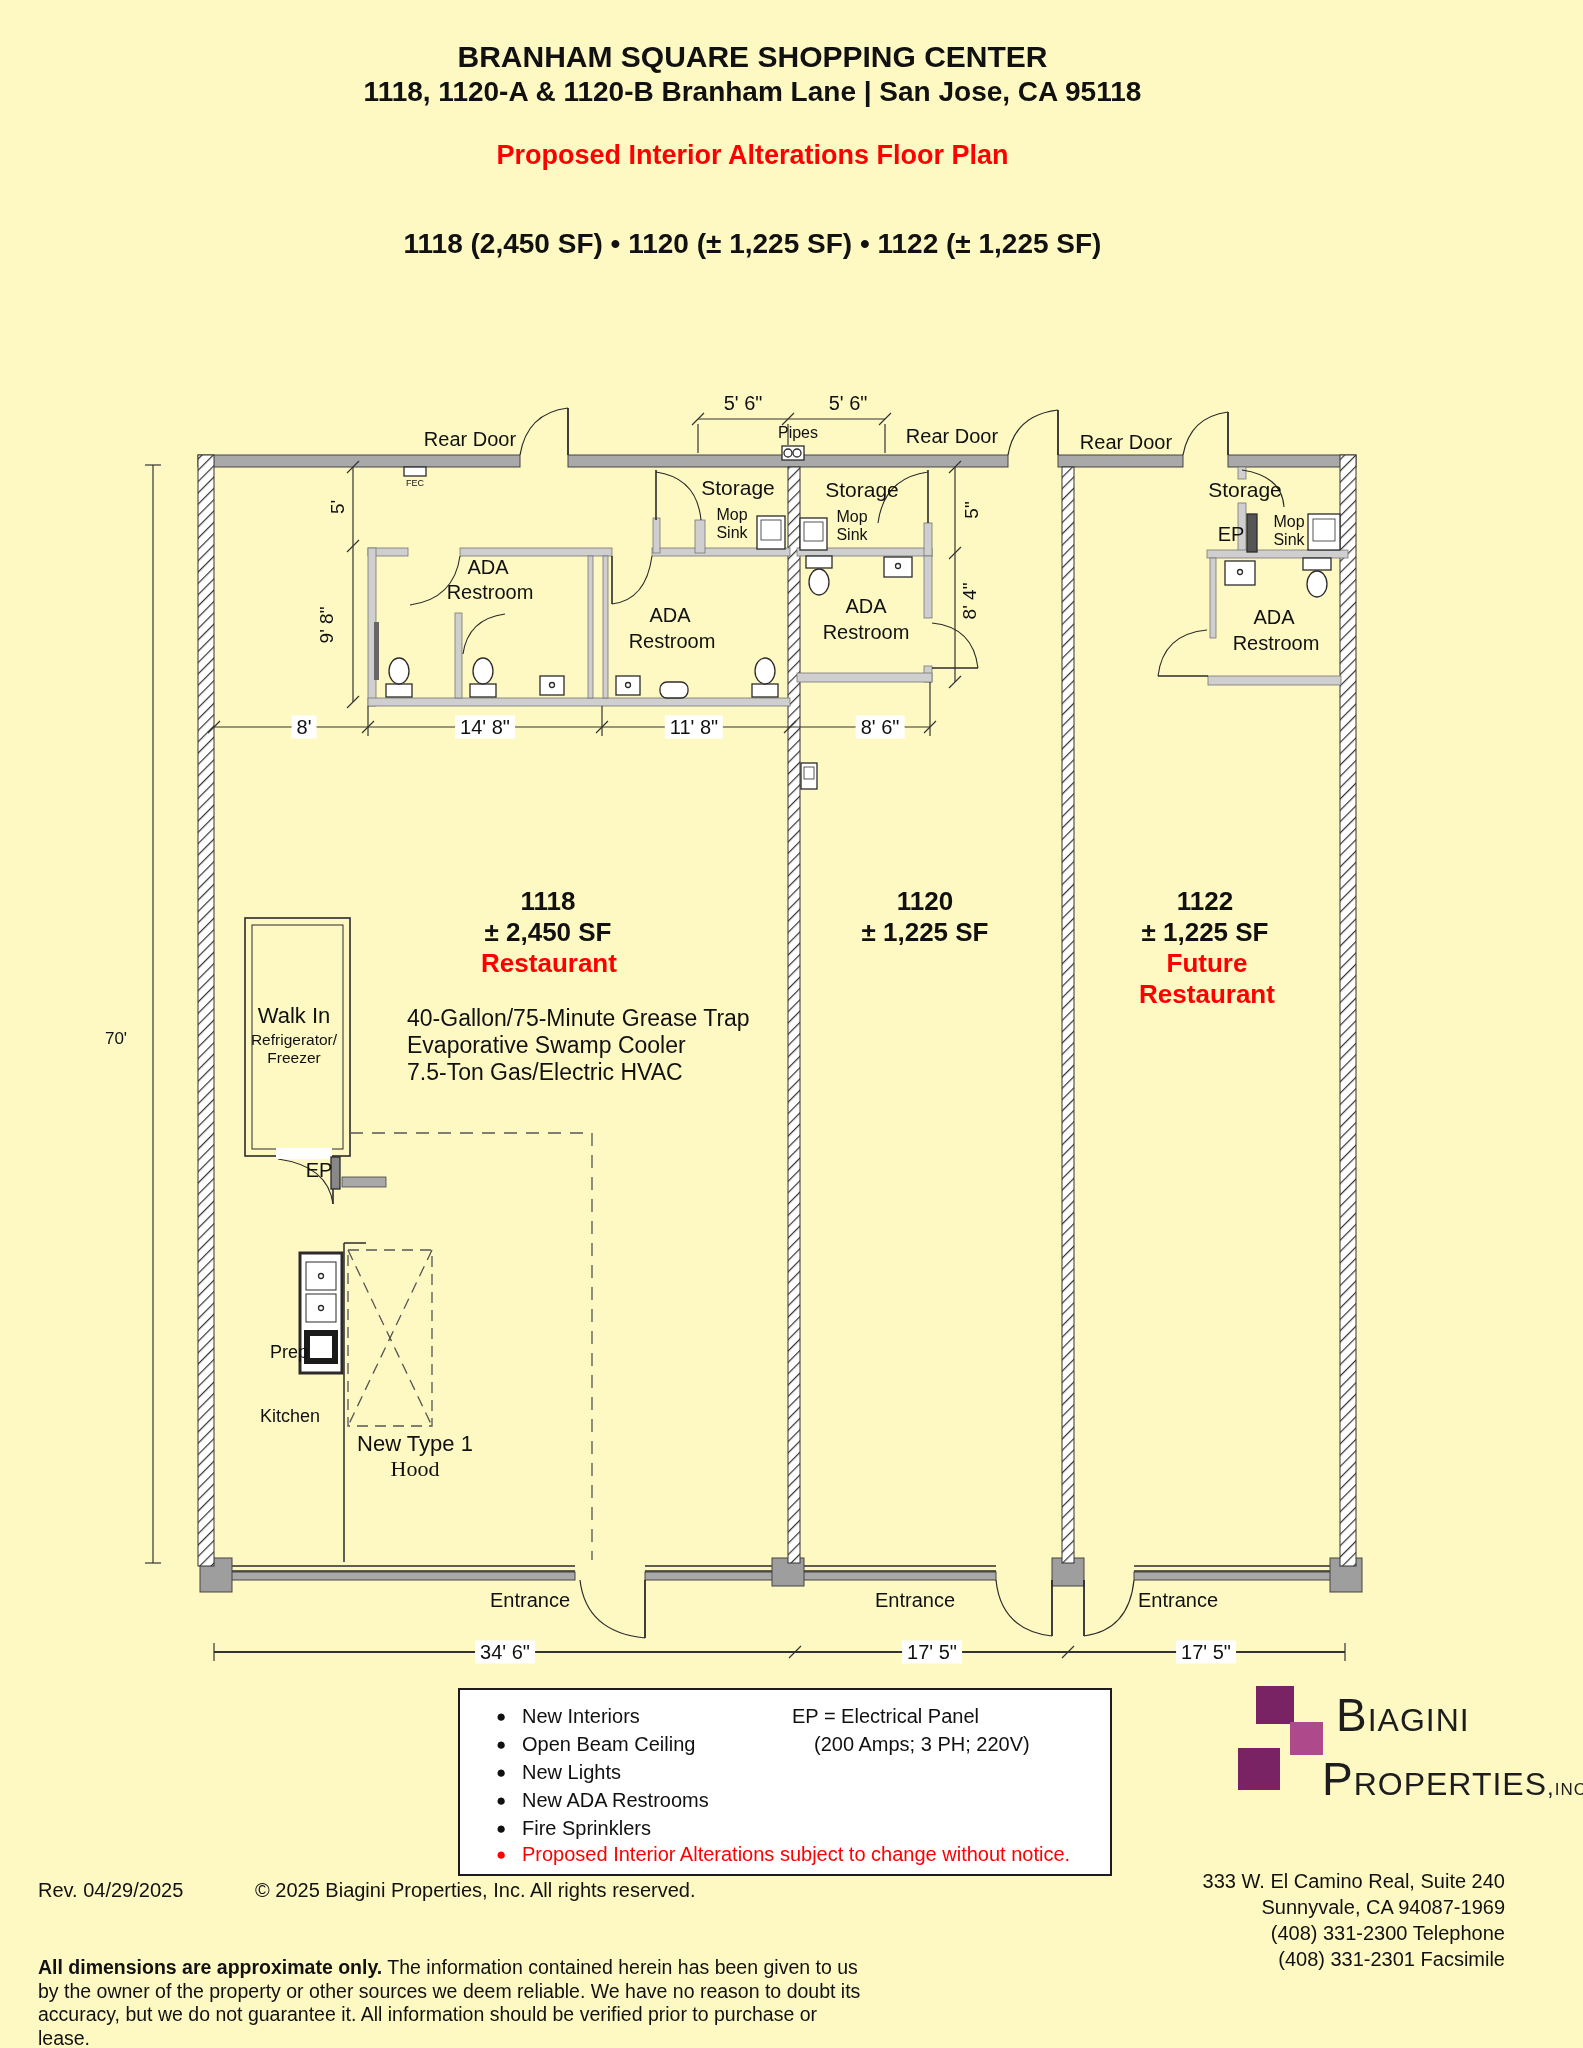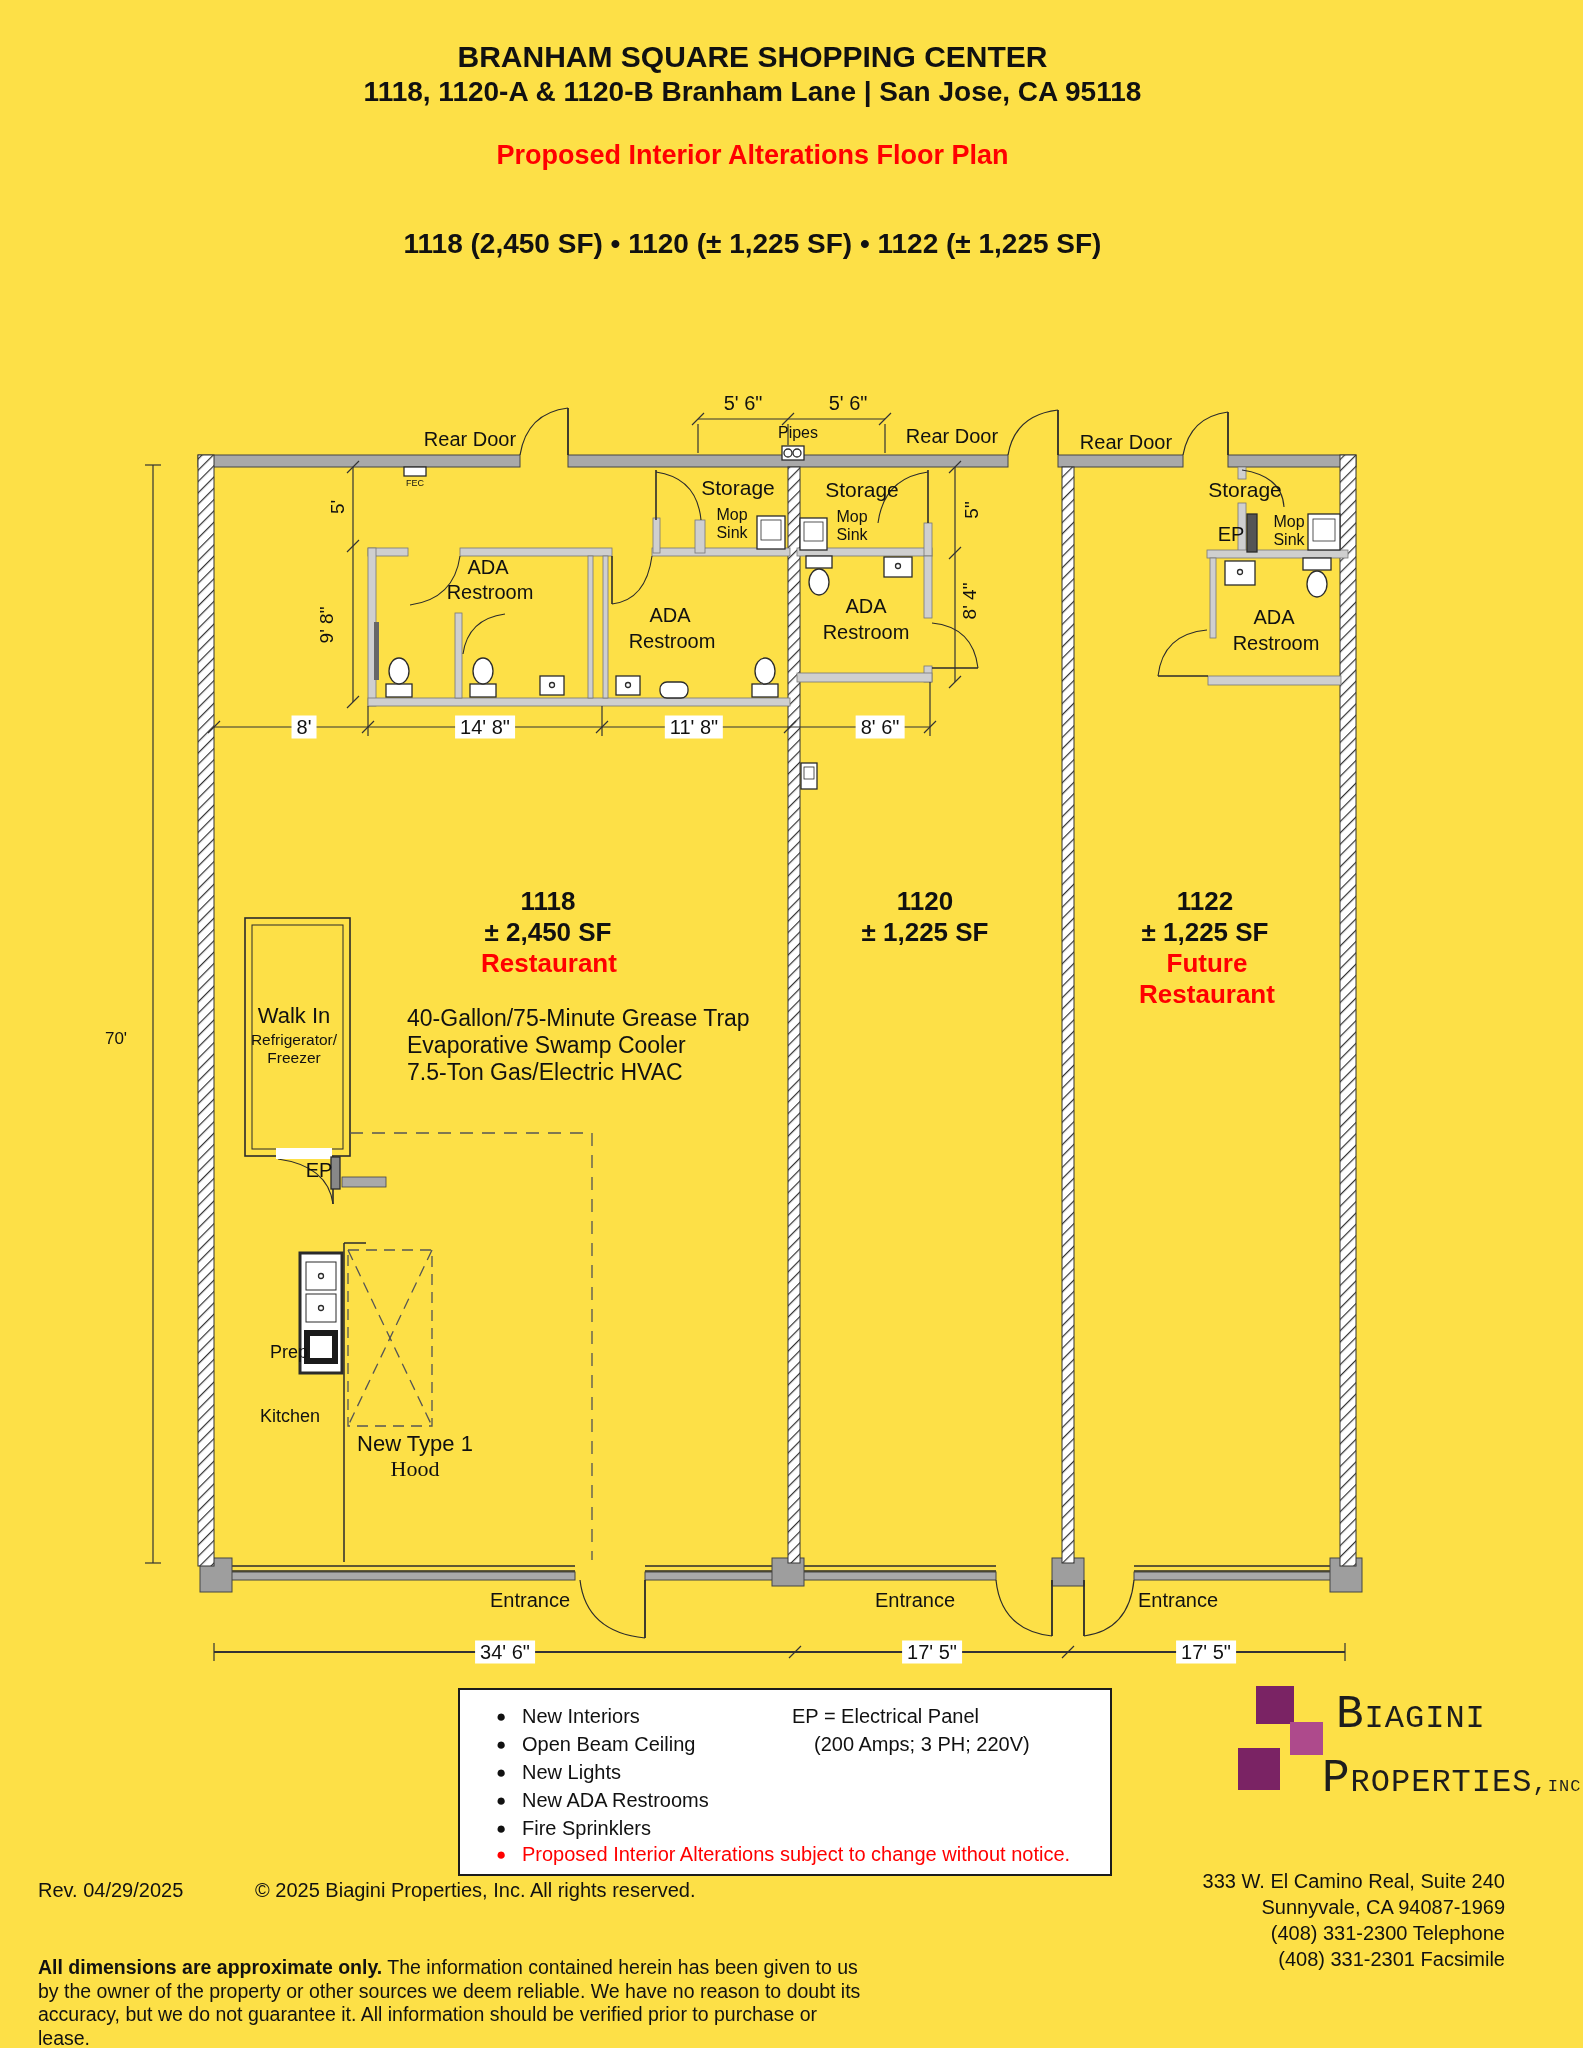--- a/index.html
+++ b/index.html
@@ -1,31 +1,31 @@
 <!DOCTYPE html>
 <html><head>
 <meta charset="utf-8">
 <style>
   html,body{margin:0;padding:0;background:#fff;}
-  #page{position:relative;width:1583px;height:2048px;background:#fde047;overflow:hidden;
+  #page{position:relative;width:1583px;height:2048px;background:#fef9c3;overflow:hidden;
         font-family:"Liberation Sans", sans-serif;color:#111;}
   svg{position:absolute;left:0;top:0;}
   .c{position:absolute;transform:translate(-50%,-50%);white-space:nowrap;text-align:center;}
   .rot{position:absolute;transform:translate(-50%,-50%) rotate(-90deg);white-space:nowrap;}
   .lft{position:absolute;transform:translateY(-50%);white-space:nowrap;}
   .b{font-weight:bold;}
   .red{color:#f00;}
   .wbg{background:#fff;padding:0 5px;}
   .hdr{position:absolute;left:120px;width:1265px;text-align:center;}
   .lg-box{position:absolute;left:458px;top:1688px;width:650px;height:184px;border:2px solid #1c1c1c;background:#fff;}
   .lg-row{position:absolute;left:36px;white-space:nowrap;font-size:20px;transform:translateY(-50%);}
   .lg-dot{display:inline-block;width:26px;font-size:17px;vertical-align:1px;}
   .lg-ep{position:absolute;left:332px;white-space:nowrap;font-size:20px;transform:translateY(-50%);}
   .sq{position:absolute;}
-  .logo-t{position:absolute;font-family:Liberation Mono, monospace;font-variant:small-caps;
+  .logo-t{position:absolute;font-family:Liberation Sans, sans-serif;font-variant:small-caps;
           color:#1d1d1d;letter-spacing:1px;line-height:1;}
   .addr{position:absolute;right:78px;top:1868px;text-align:right;font-size:20px;line-height:26px;}
   .para{position:absolute;left:38px;top:1956px;width:832px;font-size:19.5px;line-height:23.5px;text-align:left;}
 </style>
 </head>
 <body>
 
 <div id="page">
 
   <div class="hdr b" style="top:40px;font-size:30px;">BRANHAM SQUARE SHOPPING CENTER</div>

